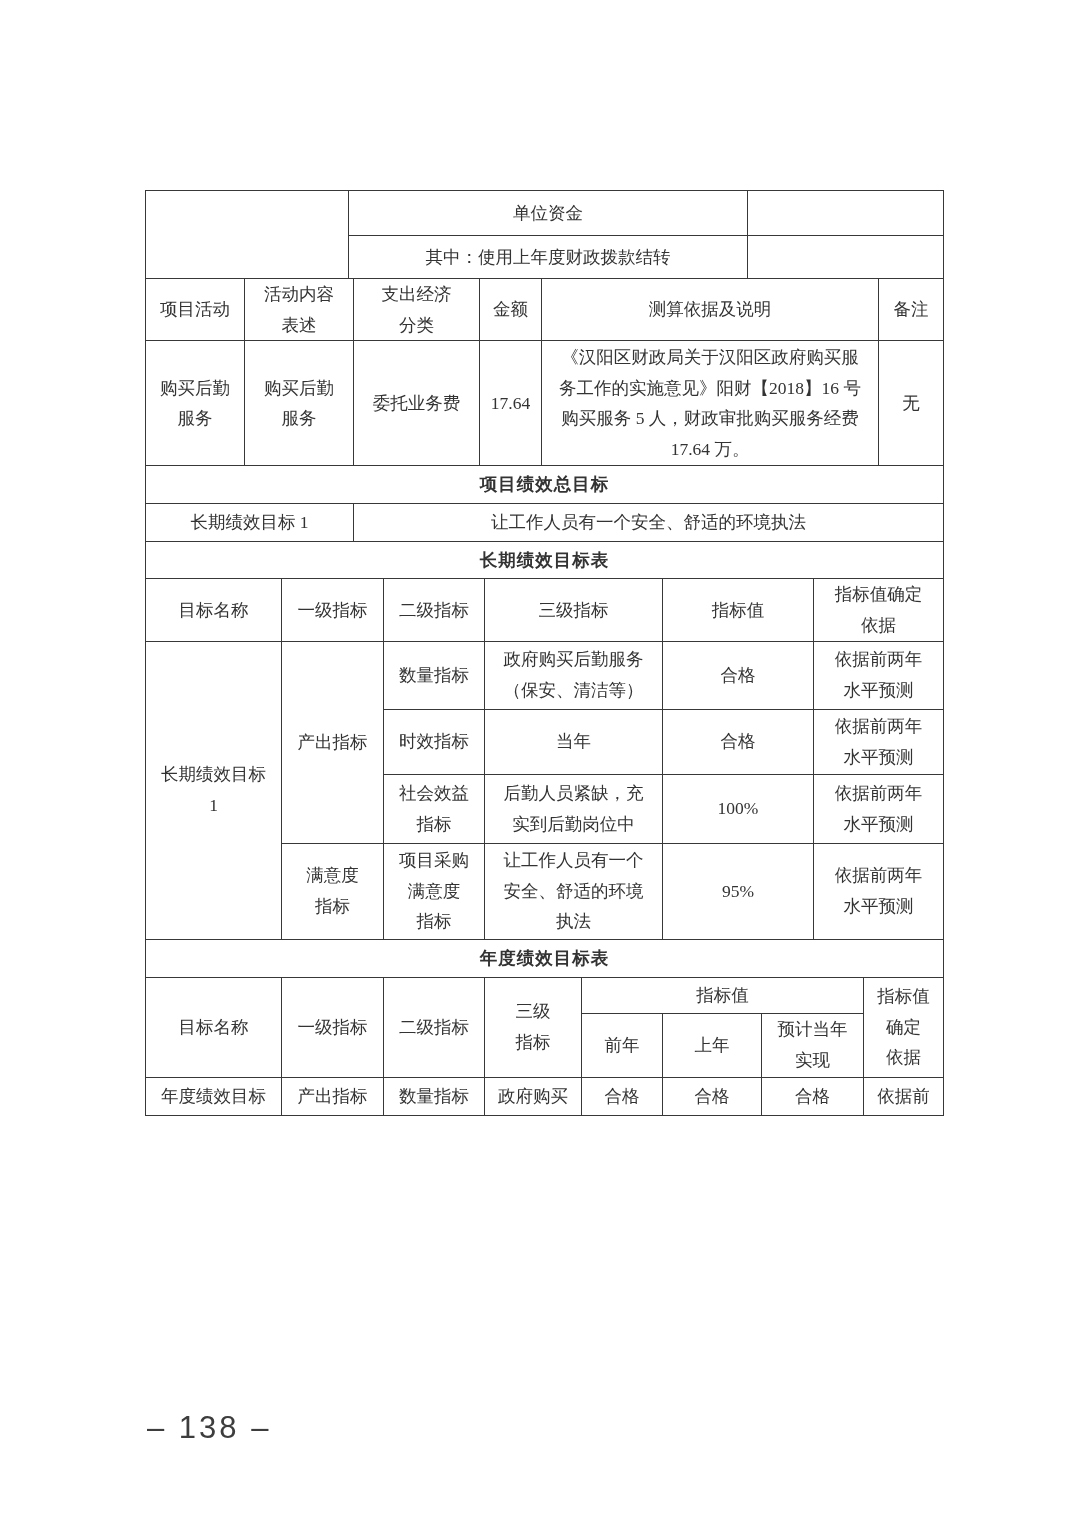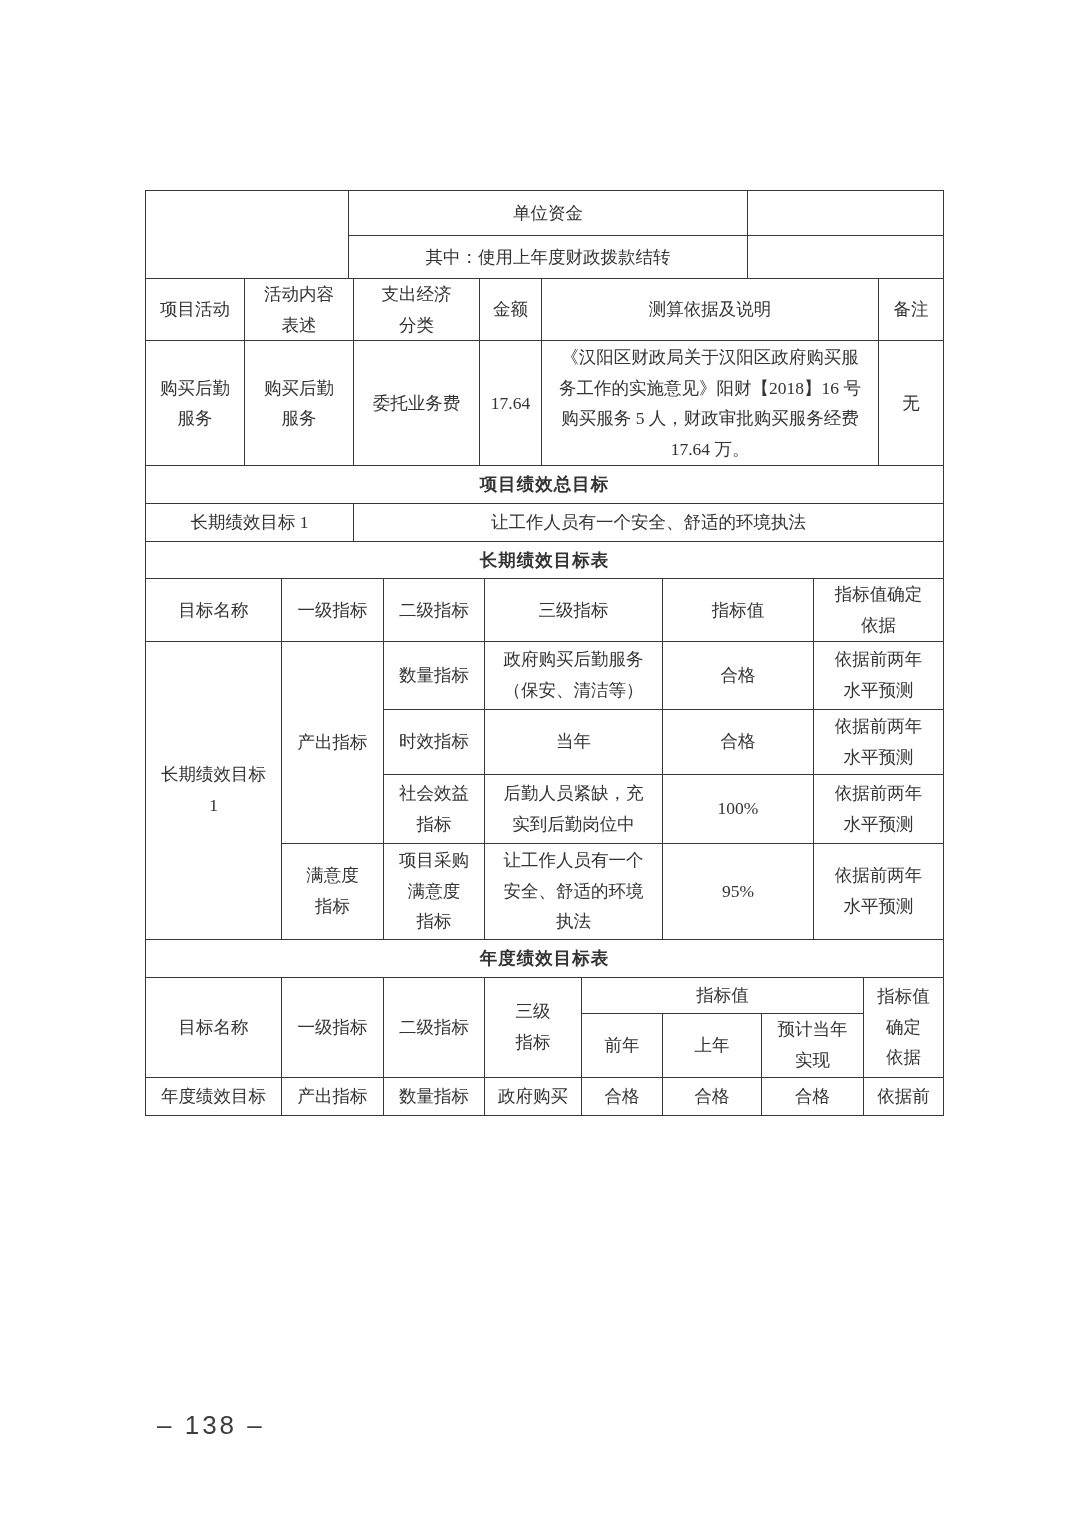--- a/index.html
+++ b/index.html
@@ -47,23 +47,23 @@
   tr.h45 { height: 45px; }  tr.h43 { height: 43px; font-family: Liberation Serif, serif; }
   tr.h40 { height: 40px; }  tr.h67 { height: 52px; }
   tr.h125 { height: 125px; }
   tr.h37 { height: 37px; }  tr.h36 { height: 36px; }
   tr.h39 { height: 39px; }  tr.h38 { height: 38px; }
   tr.h62 { height: 62px; }  tr.h68 { height: 68px; }
   tr.h65 { height: 65px; }  tr.h69 { height: 69px; }
   tr.h96 { height: 96px; }  tr.h64 { height: 64px; }
   .pageno {
     position: absolute;
-    left: 157px; top: 1410px;
+    left: 147px; top: 1410px;
     font-family: "Liberation Sans", "DejaVu Sans", sans-serif;
-    font-size: 26px;
+    font-size: 31px;
     color: #3d3d3d;
     letter-spacing: 3px;
   }
 </style>
 </head>
 <body>
 
 <div class="doc">
 
   <table class="t">

